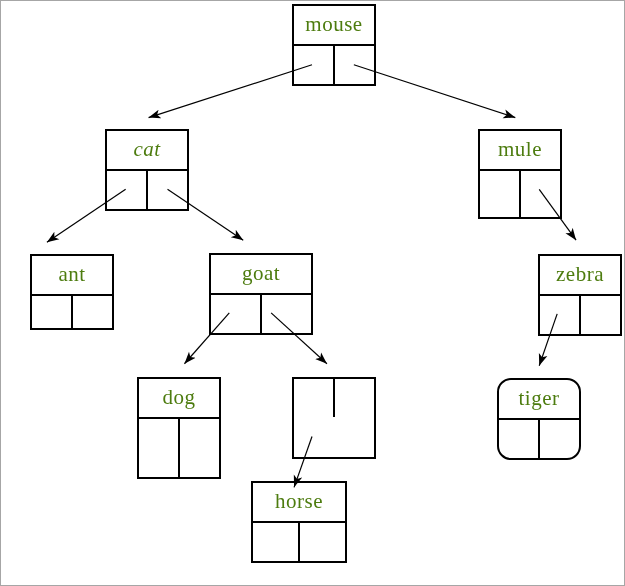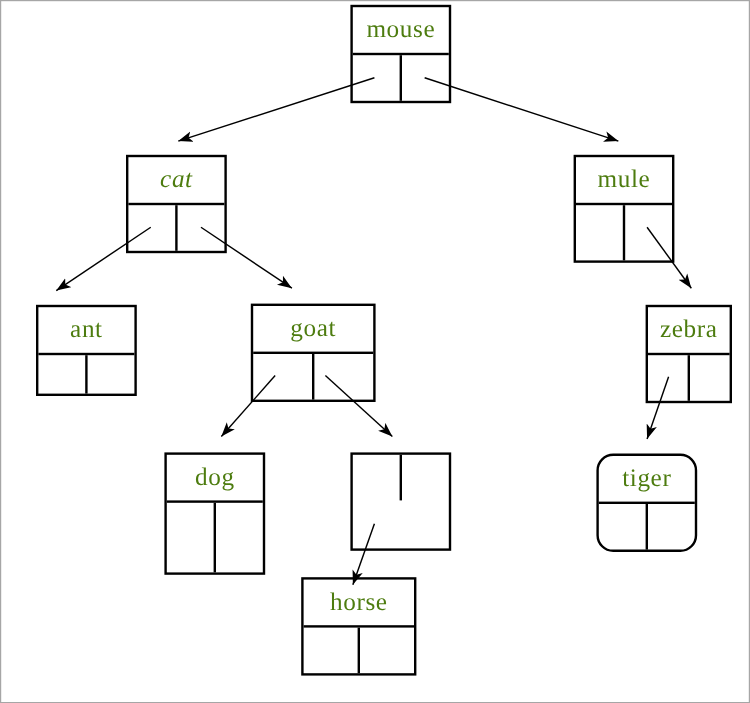--- a/index.html
+++ b/index.html
@@ -92,21 +92,21 @@
           <div class="cell right"></div>
         </div>
       </div>
       <div class="node" style="left: 208px; top: 252px; width: 104px; height: 82px;">
         <div class="node-label">goat</div>
         <div class="node-cells">
           <div class="cell left"></div>
           <div class="cell right"></div>
         </div>
       </div>
-      <div class="node" style="left: 537px; top: 253px; width: 72px; height: 82px;">
+      <div class="node" style="left: 537px; top: 253px; width: 84px; height: 82px;">
         <div class="node-label">zebra</div>
         <div class="node-cells">
           <div class="cell left"></div>
           <div class="cell right"></div>
         </div>
       </div>
       <div class="node" style="left: 136px; top: 376px; width: 84px; height: 102px;">
         <div class="node-label">dog</div>
         <div class="node-cells">
           <div class="cell left"></div>

